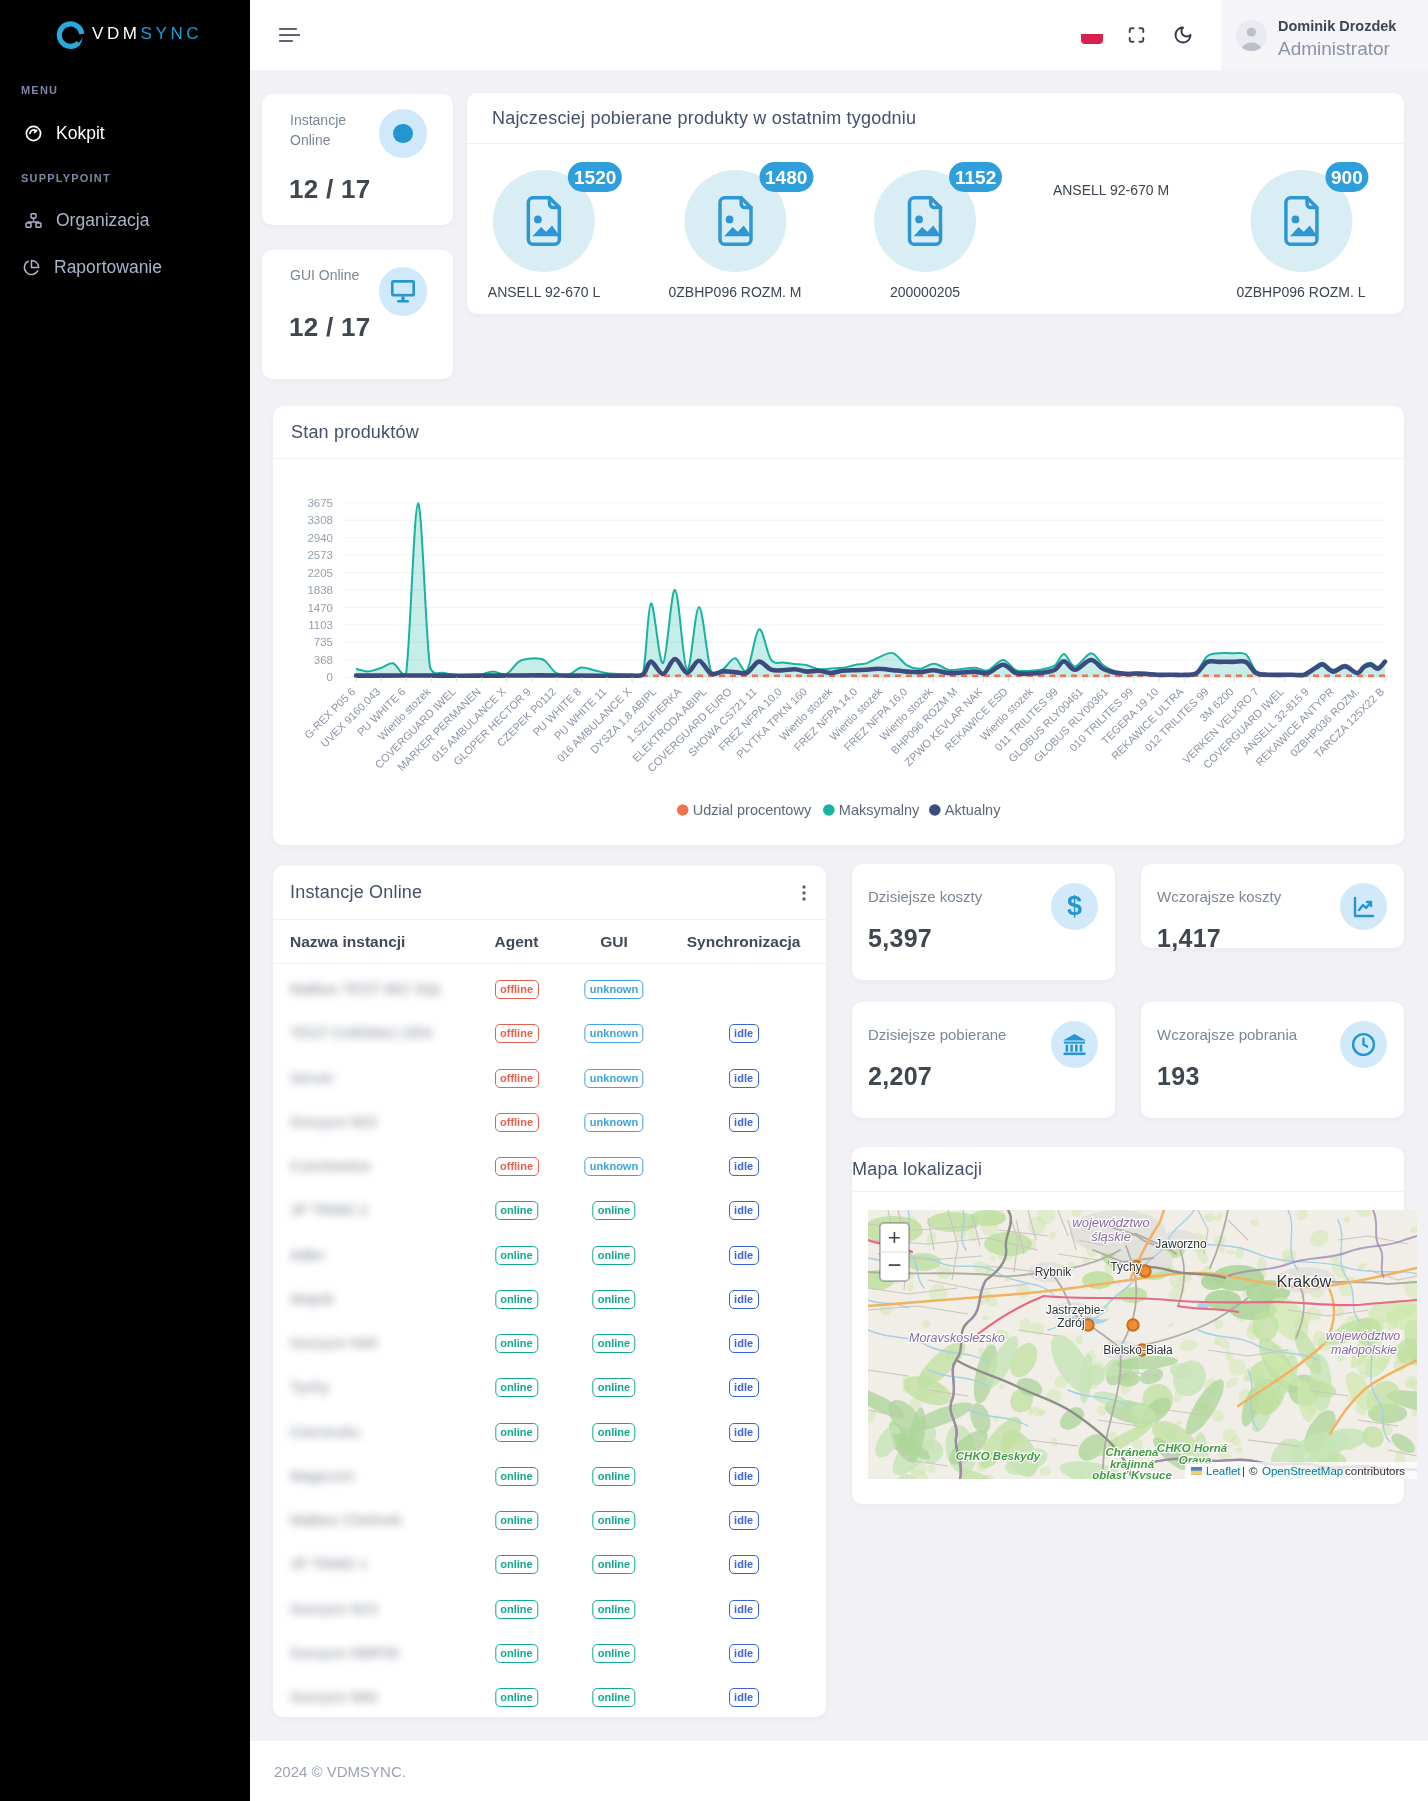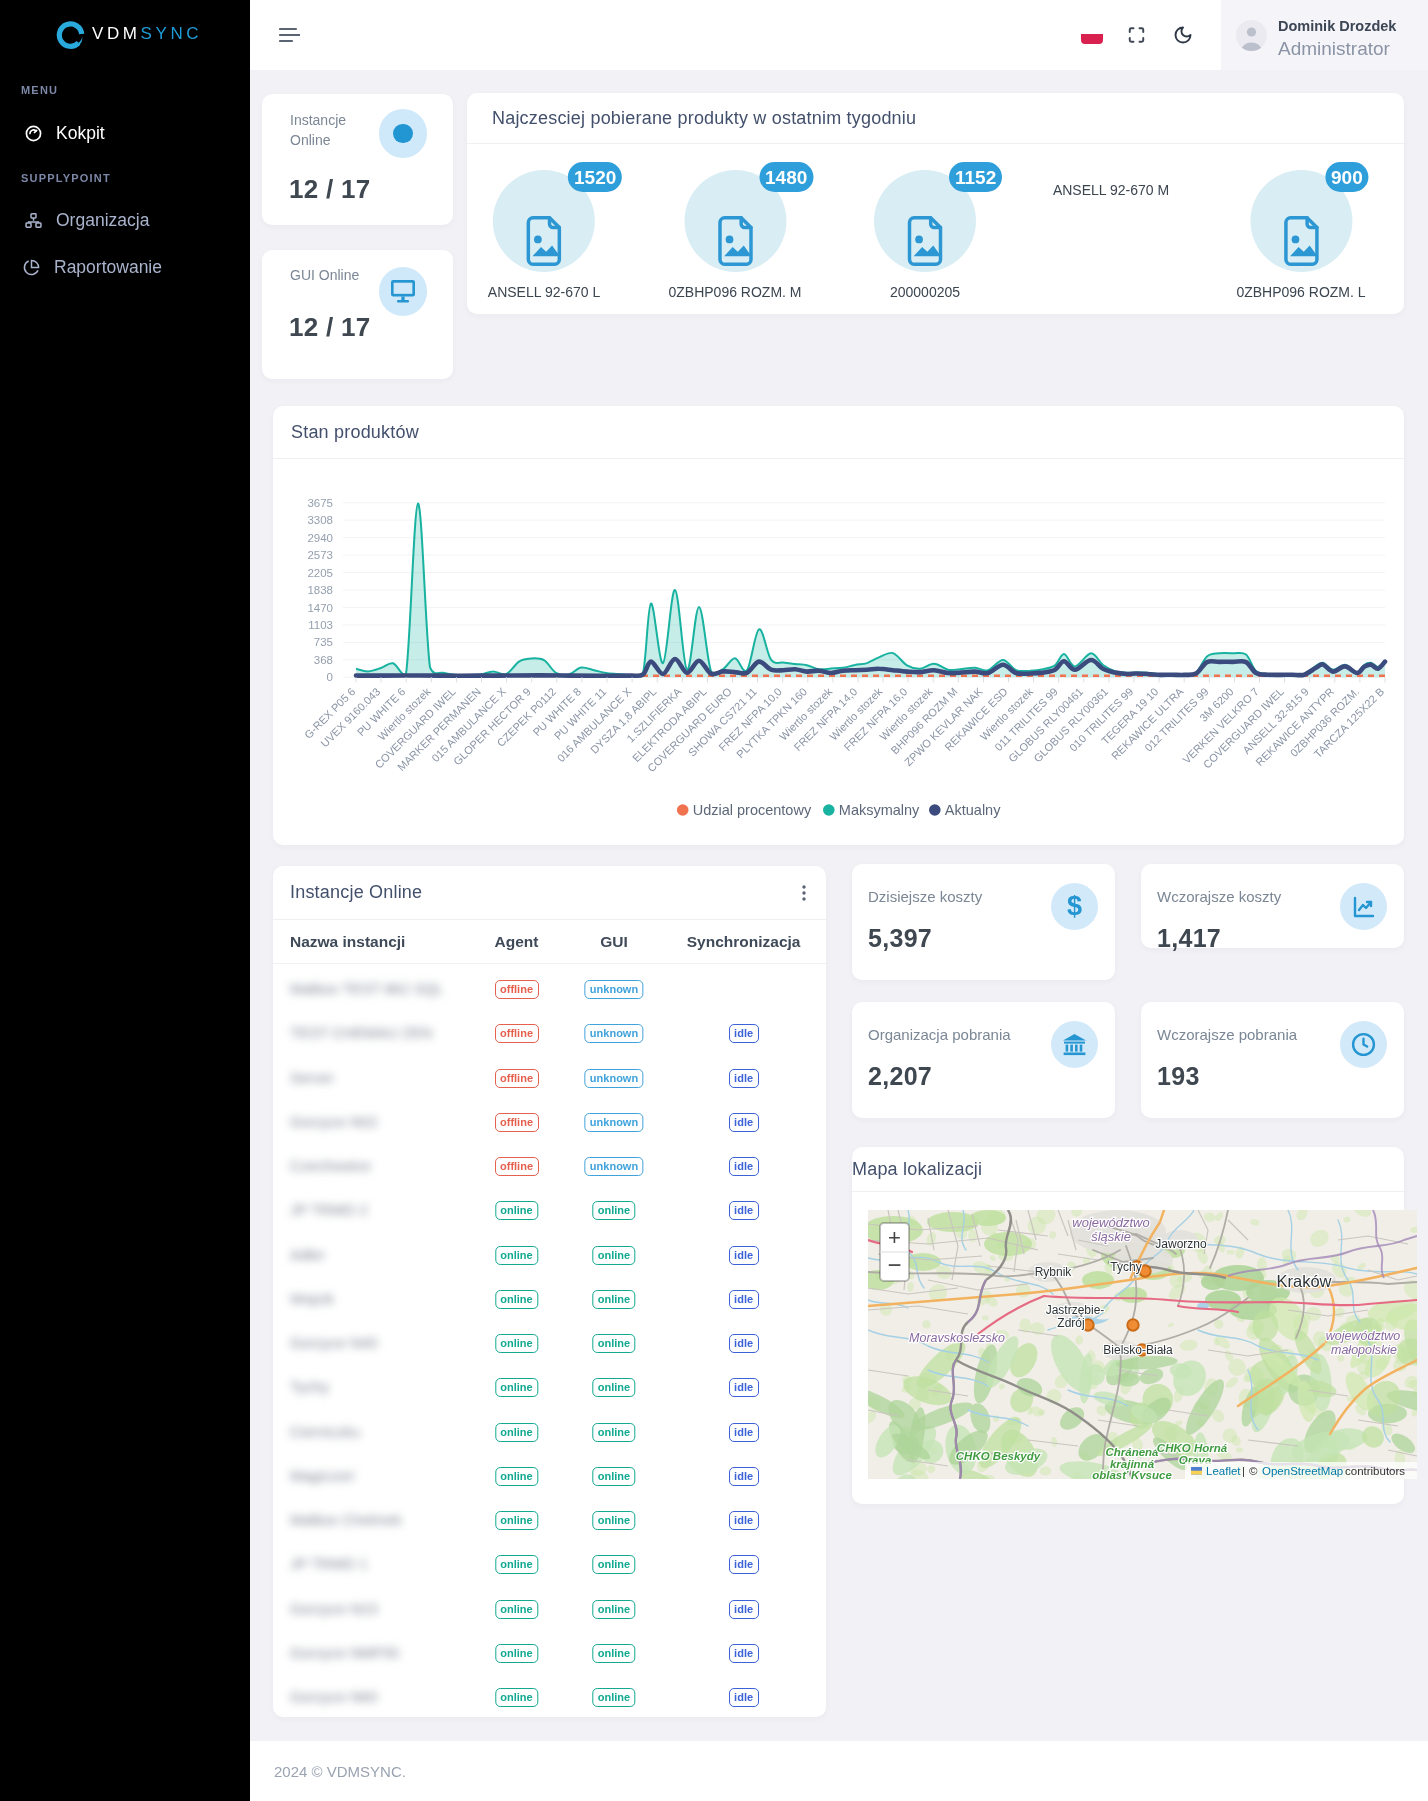--- a/index.html
+++ b/index.html
@@ -26,21 +26,21 @@
 .trow>div,.thead>div{position:absolute;top:50%;transform:translateY(-50%)}
 .c-name{left:17px}
 .c-agent{left:243.5px;transform:translate(-50%,-50%) !important}
 .c-gui{left:341px;transform:translate(-50%,-50%) !important}
 .c-sync{left:470.6px;transform:translate(-50%,-50%) !important}
 .blurname{color:#7b838e;font-size:15px;filter:blur(4px)}
 
 #prodrow{position:absolute;left:0;top:77px;width:100%}
 .prod{position:absolute;text-align:center;transform:translateX(-50%);white-space:nowrap}
 .prodcirc{position:relative;width:102px;height:102px;border-radius:50%;background:#d9edf4;
-margin:0 auto;display:flex;align-items:flex-end;justify-content:center}
+margin:0 auto;display:flex;align-items:center;justify-content:center}
 .prodbadge{position:absolute;top:-8px;left:calc(50% + 24px);background:#2e9fda;color:#fff;
 font-weight:bold;font-size:19px;border-radius:15px;padding:4.5px 6px;line-height:21px;min-width:38px;text-align:center}
 .prodlabel{margin-top:12px;color:#3b4550;font-size:14px}
 
 .statt{color:#7b8795;font-size:15px}
 .statn{color:#3f4750;font-size:25px;font-weight:bold;letter-spacing:.3px}
 .staticon{position:absolute;right:17px;top:19px;width:47px;height:47px;border-radius:50%;
 background:#d2e9fa;display:flex;align-items:center;justify-content:center}
 </style></head>
 <body>
@@ -541,21 +541,21 @@
   <div class="staticon">
     <svg width="24" height="24" viewBox="0 0 24 24" fill="none" stroke="#2596d1" stroke-width="2.4" stroke-linecap="round" stroke-linejoin="round">
         <path d="M3 3v18h18"></path>
         <path d="M7 15l4-5 3 3 5-6"></path>
         <path d="M15 7h4v4"></path>
       </svg>
   </div>
   <div class="abs statn" style="left:16px;top:60px">1,417</div>
 </div>
 <div class="card" style="left:852px;top:1002px;width:263px;height:116px">
-  <div class="abs statt" style="left:16px;top:24px">Organizacja pobrania</div>
+  <div class="abs statt" style="left:16px;top:24px">Dzisiejsze pobierane</div>
   <div class="staticon">
     <svg width="25" height="24" viewBox="0 0 25 24" fill="#2596d1">
         <path d="M12.5 1 24 7.5H1z"></path>
         <rect x="2" y="8.6" width="21" height="2"></rect>
         <rect x="3.6" y="11.6" width="2.6" height="7"></rect>
         <rect x="8.3" y="11.6" width="2.6" height="7"></rect>
         <rect x="13" y="11.6" width="2.6" height="7"></rect>
         <rect x="17.7" y="11.6" width="2.6" height="7"></rect>
         <rect x="1.6" y="19.5" width="21.8" height="2.6"></rect>
       </svg>

